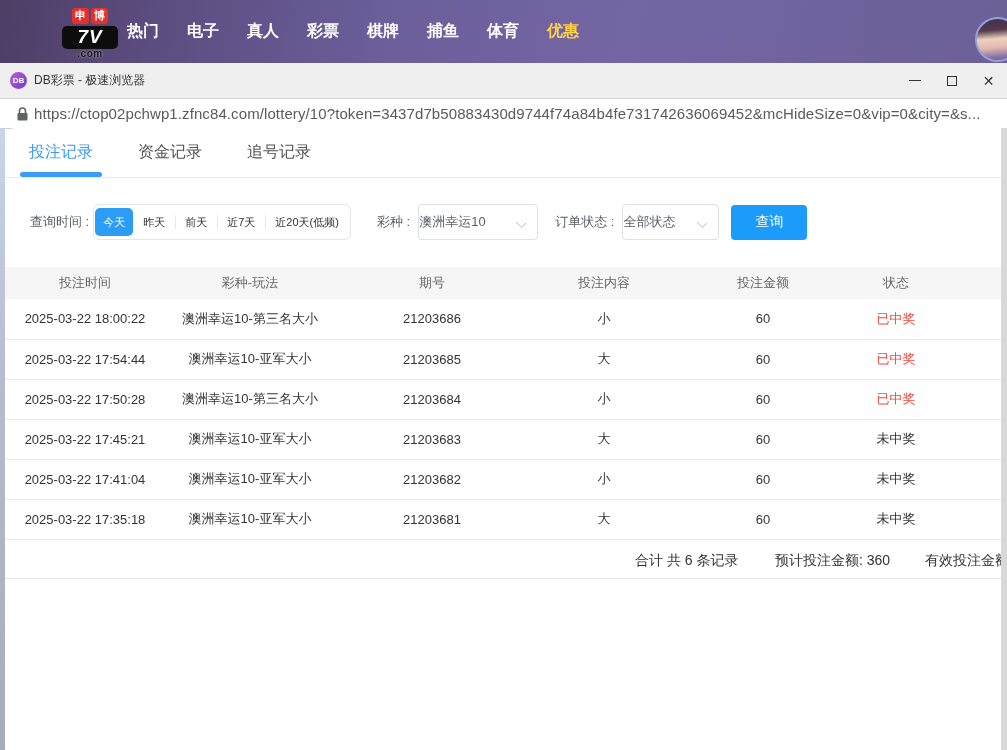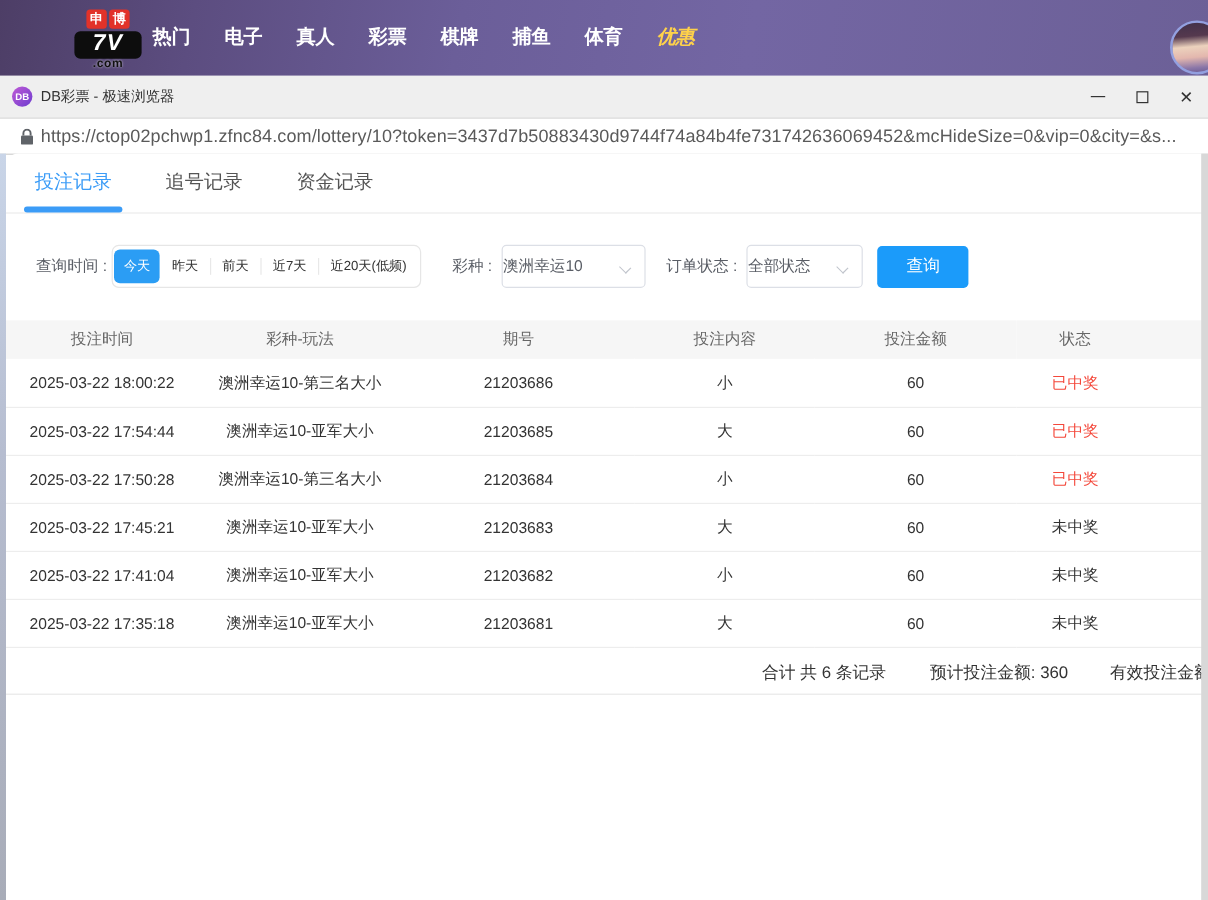--- a/index.html
+++ b/index.html
@@ -8,21 +8,21 @@
 
 
 .topbar { height:63px; background:linear-gradient(100deg,#4d3e66 0%,#5c4d80 16%,#6b5e99 38%,#7366a3 62%,#6c6097 100%); display:flex; align-items:center; position:relative; overflow:hidden; }
 .logo { margin-left:62px; width:56px; height:52px; margin-top:4px; }
 .logo-badges { display:flex; gap:2px; justify-content:center; }
 .logo-badge { width:17px; height:16px; background:#e23229; color:#fff; font-size:11px; display:flex; align-items:center; justify-content:center; border-radius:3px; font-weight:bold; }
 .logo-box { margin-top:2px; background:#0d0d0d; border-radius:5px; color:#fff; font-weight:bold; font-size:19px; text-align:center; height:23px; line-height:22px; letter-spacing:1px; font-style:italic; }
 .logo-com { text-align:center; font-size:10px; font-weight:bold; color:#101010; margin-top:-1px; letter-spacing:0.5px; }
 .topnav { display:flex; margin-left:-5px; }
 .nav-item { width:60px; text-align:center; color:#fff; font-size:16px; font-weight:bold; cursor:pointer; }
-.nav-item.hl { color:#ffd24a;font-style:italic; }
+.nav-item.hl { color:#ffd24a; }
 .avatar { position:absolute; right:-13px; top:17px; width:45px; height:45px; border-radius:50%; border:2px solid #93a0e0; background:linear-gradient(175deg, #41304a 0%, #55394e 28%, #ecd2bd 48%, #e3b7ae 68%, #8a76a8 88%, #6a5a92 100%); }
 
 
 .titlebar { height:36px; background:#efefef; display:flex; align-items:center; border-bottom:1px solid #d6d6d6; }
 .favicon { width:17px; height:17px; border-radius:50%; background:linear-gradient(135deg,#c05ad6,#6c3ccf); margin-left:10px; color:#fff; font-size:8px; font-weight:bold; display:flex; align-items:center; justify-content:center; }
 .title-text { margin-left:7px; font-size:12px; color:#333; }
 .win-controls { margin-left:auto; display:flex; height:100%; }
 .win-btn { width:37px; height:100%; display:flex; align-items:center; justify-content:center; color:#222; cursor:pointer; }
 .glyph-min { width:12px; height:1px; background:#333; display:block; }
 .glyph-max { width:10px; height:10px; border:1px solid #333; display:block; }
@@ -127,22 +127,22 @@
     <path d="M2.5 6 V4 a3 3 0 0 1 6 0 V6" fill="none" stroke="#5f6368" stroke-width="1.6"></path>
   </svg>
   <span class="url-text">https://ctop02pchwp1.zfnc84.com/lottery/10?token=3437d7b50883430d9744f74a84b4fe731742636069452&amp;mcHideSize=0&amp;vip=0&amp;city=&amp;s...</span>
 </div>
 
 <div class="content">
   <div class="left-strip"></div>
   <div class="card">
     <div class="tabs">
         <div class="tab active">投注记录</div>
+        <div class="tab">资金记录</div>
         <div class="tab">追号记录</div>
-        <div class="tab">资金记录</div>
       </div>
 
     <div class="filters">
       <span class="flabel">查询时间 :</span>
       <div class="time-group">
           <span class="time-opt active">今天</span>
           <span class="time-opt">昨天</span>
           <span class="time-opt divided">前天</span>
           <span class="time-opt divided">近7天</span>
           <span class="time-opt divided">近20天(低频)</span>

